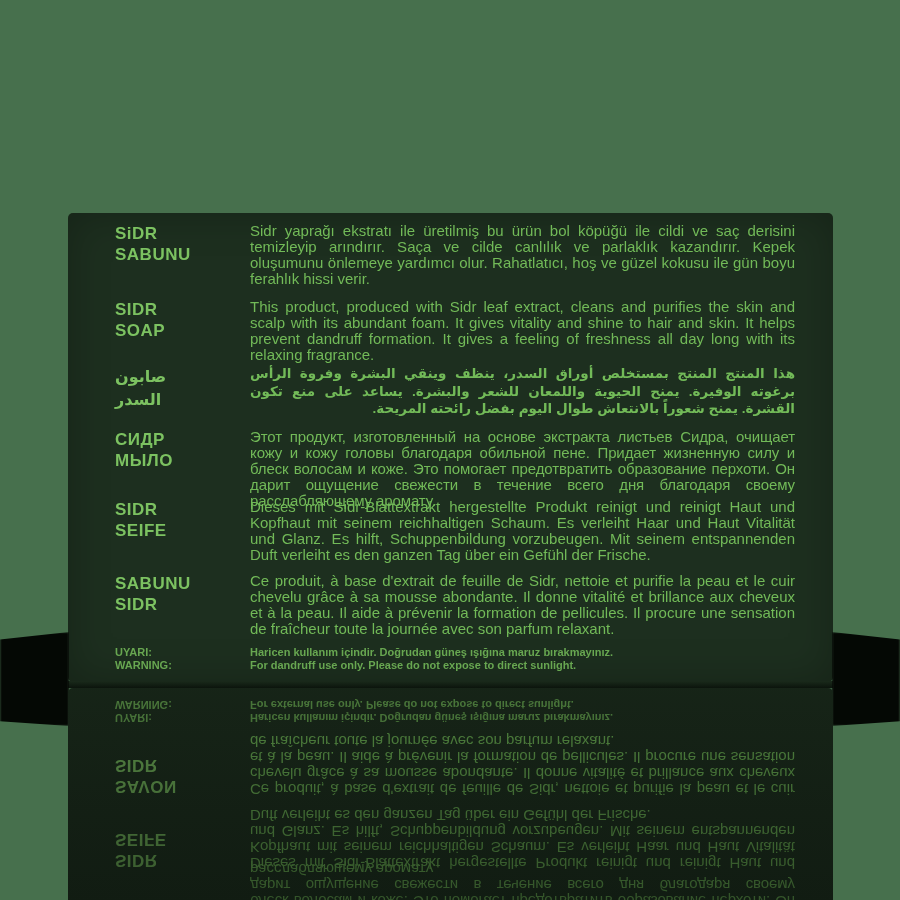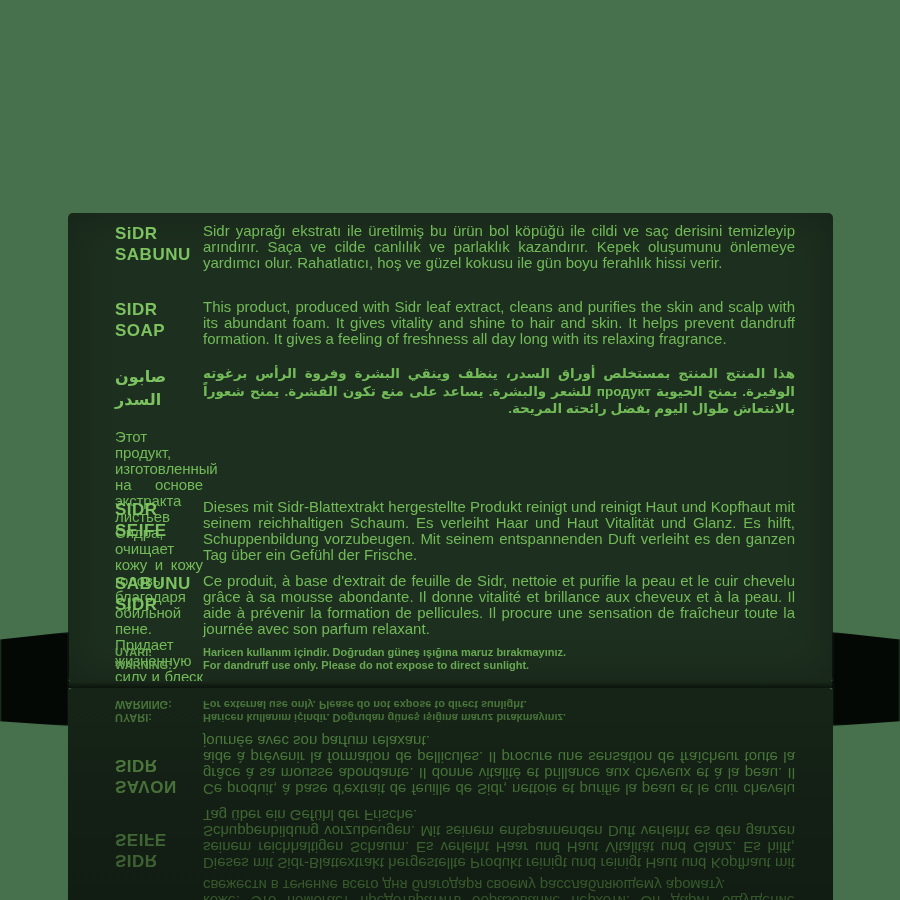--- a/index.html
+++ b/index.html
@@ -19,20 +19,21 @@
     background: #1d2f1f;
     border-radius: 5px;
     box-shadow: inset 0 0 40px rgba(0,0,0,0.25);
   }
   .row {
     position: absolute;
     left: 47px; right: 38px;
     display: grid;
     grid-template-columns: 88px 1fr;
     column-gap: 0;
+    gap: 47px;
   }
   .lang-label {
     color: #7cc261;
     font-weight: bold;
     font-size: 17px;
     line-height: 21px;
     letter-spacing: 0.5px;
     white-space: pre-line;
   }
   .lang-label.arabic {
@@ -135,24 +136,26 @@
 
     <div class="row row-english">
       <div class="lang-label">SIDR
 SOAP</div>
       <div class="lang-text" lang="en">This product, produced with Sidr leaf extract, cleans and purifies the skin and scalp with its abundant foam. It gives vitality and shine to hair and skin. It helps prevent dandruff formation. It gives a feeling of freshness all day long with its relaxing fragrance.</div>
     </div>
 
     <div class="row row-arabic">
       <div class="lang-label arabic">صابون
 السدر</div>
-      <div class="lang-text arabic" lang="ar" dir="rtl">هذا المنتج المنتج بمستخلص أوراق السدر، ينظف وينقي البشرة وفروة الرأس برغوته الوفيرة. يمنح الحيوية продукт للشعر والبشرة. يساعد على منع تكون القشرة. يمنح شعوراً بالانتعاش طوال اليوم بفضل رائحته المريحة.</div>
+      <div class="lang-text arabic" lang="ar" dir="rtl">هذا المنتج المنتج بمستخلص أوراق السدر، ينظف وينقي البشرة وفروة الرأس برغوته الوفيرة. يمنح الحيوية واللمعان للشعر والبشرة. يساعد على منع تكون القشرة. يمنح شعوراً بالانتعاش طوال اليوم بفضل رائحته المريحة.</div>
     </div>
 
     <div class="row row-russian">
+      <div class="lang-label">СИДР
+МЫЛО</div>
       <div class="lang-text" lang="ru">Этот продукт, изготовленный на основе экстракта листьев Сидра, очищает кожу и кожу головы благодаря обильной пене. Придает жизненную силу и блеск волосам и коже. Это помогает предотвратить образование перхоти. Он дарит ощущение свежести в течение всего дня благодаря своему расслабляющему аромату.</div>
     </div>
 
     <div class="row row-german">
       <div class="lang-label">SIDR
 SEIFE</div>
       <div class="lang-text" lang="de">Dieses mit Sidr-Blattextrakt hergestellte Produkt reinigt und reinigt Haut und Kopfhaut mit seinem reichhaltigen Schaum. Es verleiht Haar und Haut Vitalität und Glanz. Es hilft, Schuppenbildung vorzubeugen. Mit seinem entspannenden Duft verleiht es den ganzen Tag über ein Gefühl der Frische.</div>
     </div>
 
     <div class="row row-french">

